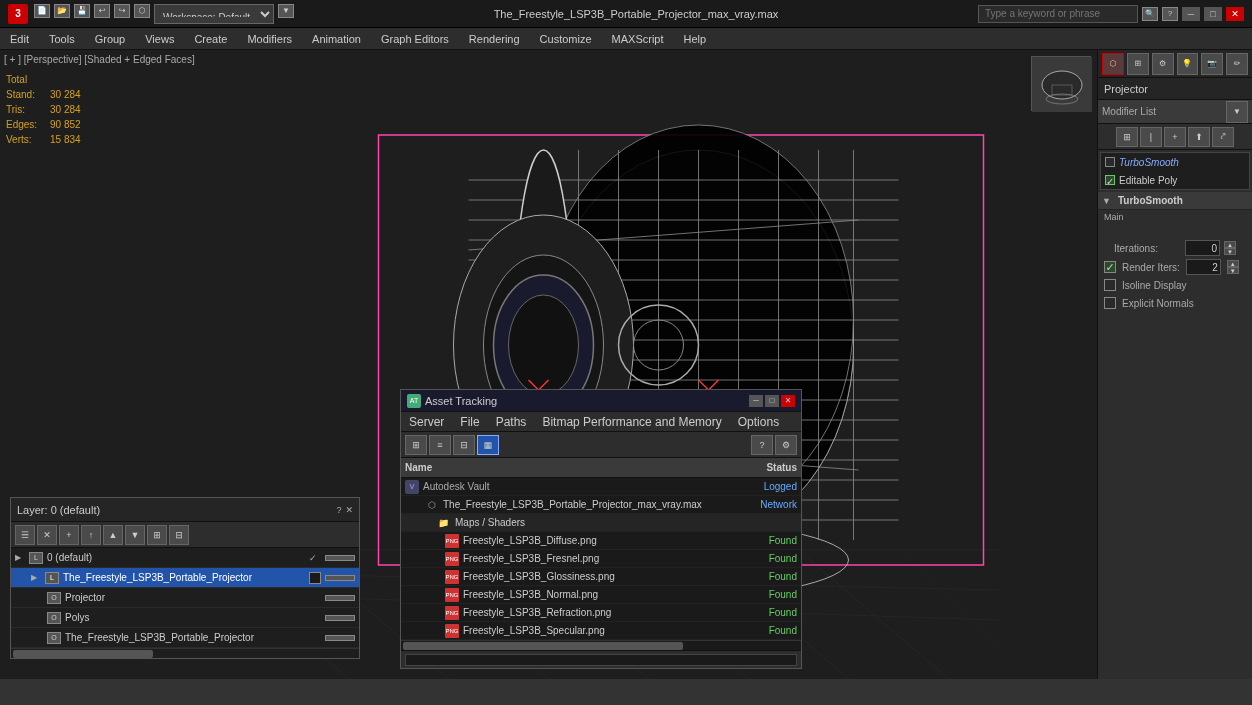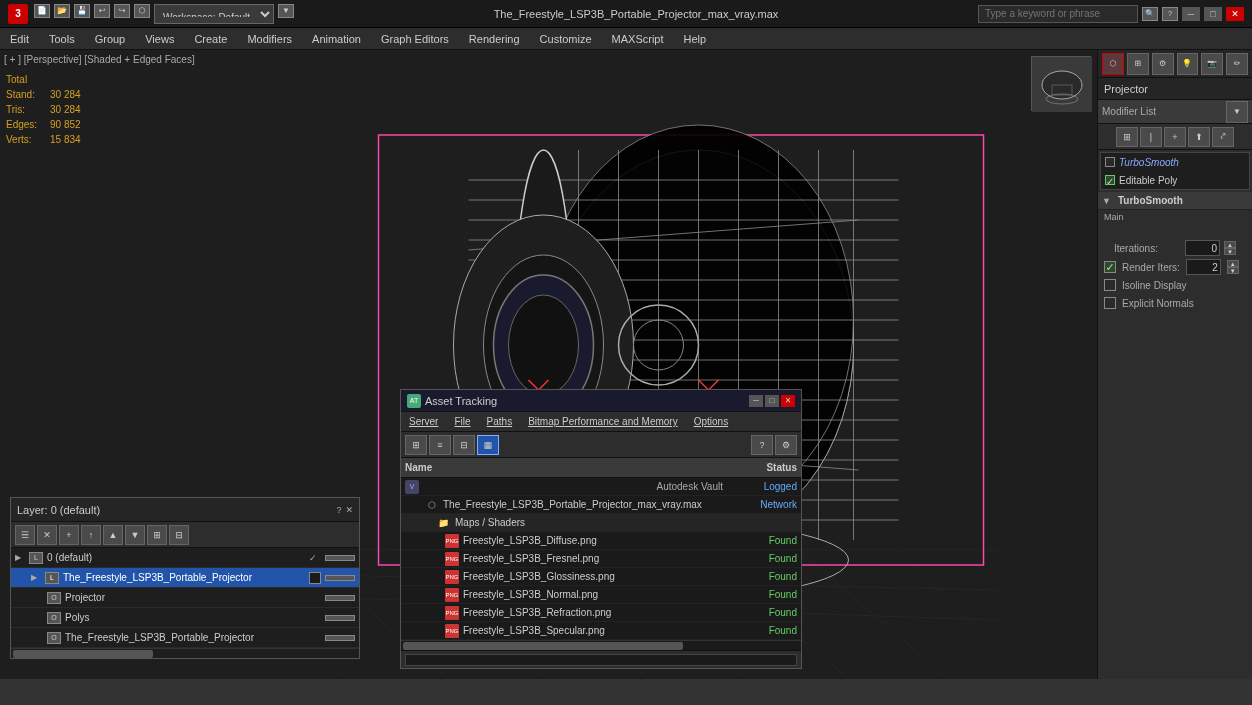--- a/index.html
+++ b/index.html
@@ -286,21 +286,21 @@
     .at-tbtn { width: 14px; height: 12px; background: #555; border: none; font-size: 8px; color: #ccc; cursor: pointer; display: flex; align-items: center; justify-content: center; }
     .at-tbtn.close { background: #c00; }
 
     .at-menu {
       height: 20px;
       background: #2d2d2d;
       display: flex;
       align-items: center;
       border-bottom: 1px solid #111;
     }
-    .at-menu-item { padding: 2px 8px; font-size: 10px; color: #ccc; cursor: pointer; text-decoration: underline; }
+    .at-menu-item { padding: 2px 8px; font-size: 12px; color: #ccc; cursor: pointer; }
 
     .at-toolbar {
       height: 26px;
       background: #2d2d2d;
       display: flex;
       align-items: center;
       gap: 2px;
       padding: 2px 4px;
       border-bottom: 1px solid #111;
     }
@@ -324,21 +324,21 @@
       display: flex;
       align-items: center;
       padding: 0 4px;
       gap: 4px;
       font-size: 10px;
       border-bottom: 1px solid #222;
     }
     .at-item-icon { width: 14px; height: 14px; font-size: 8px; display: flex; align-items: center; justify-content: center; }
     .at-item-name { flex: 1; color: #ccc; overflow: hidden; text-overflow: ellipsis; white-space: nowrap; }
     .at-item-status { width: 70px; text-align: right; font-size: 10px; }
-    .at-item.vault .at-item-name { color: #aaa; text-align: right; }
+    .at-item.vault .at-item-name { color: #aaa; }
     .at-item.network .at-item-status { color: #6af; }
     .at-item.found .at-item-status { color: #6c6; }
     .at-item.maps-folder { background: #252525; }
     .at-indent1 { width: 16px; flex-shrink: 0; }
     .at-indent2 { width: 28px; flex-shrink: 0; }
 
     .at-scrollbar {
       height: 10px;
       background: #1a1a1a;
       border-top: 1px solid #333;

